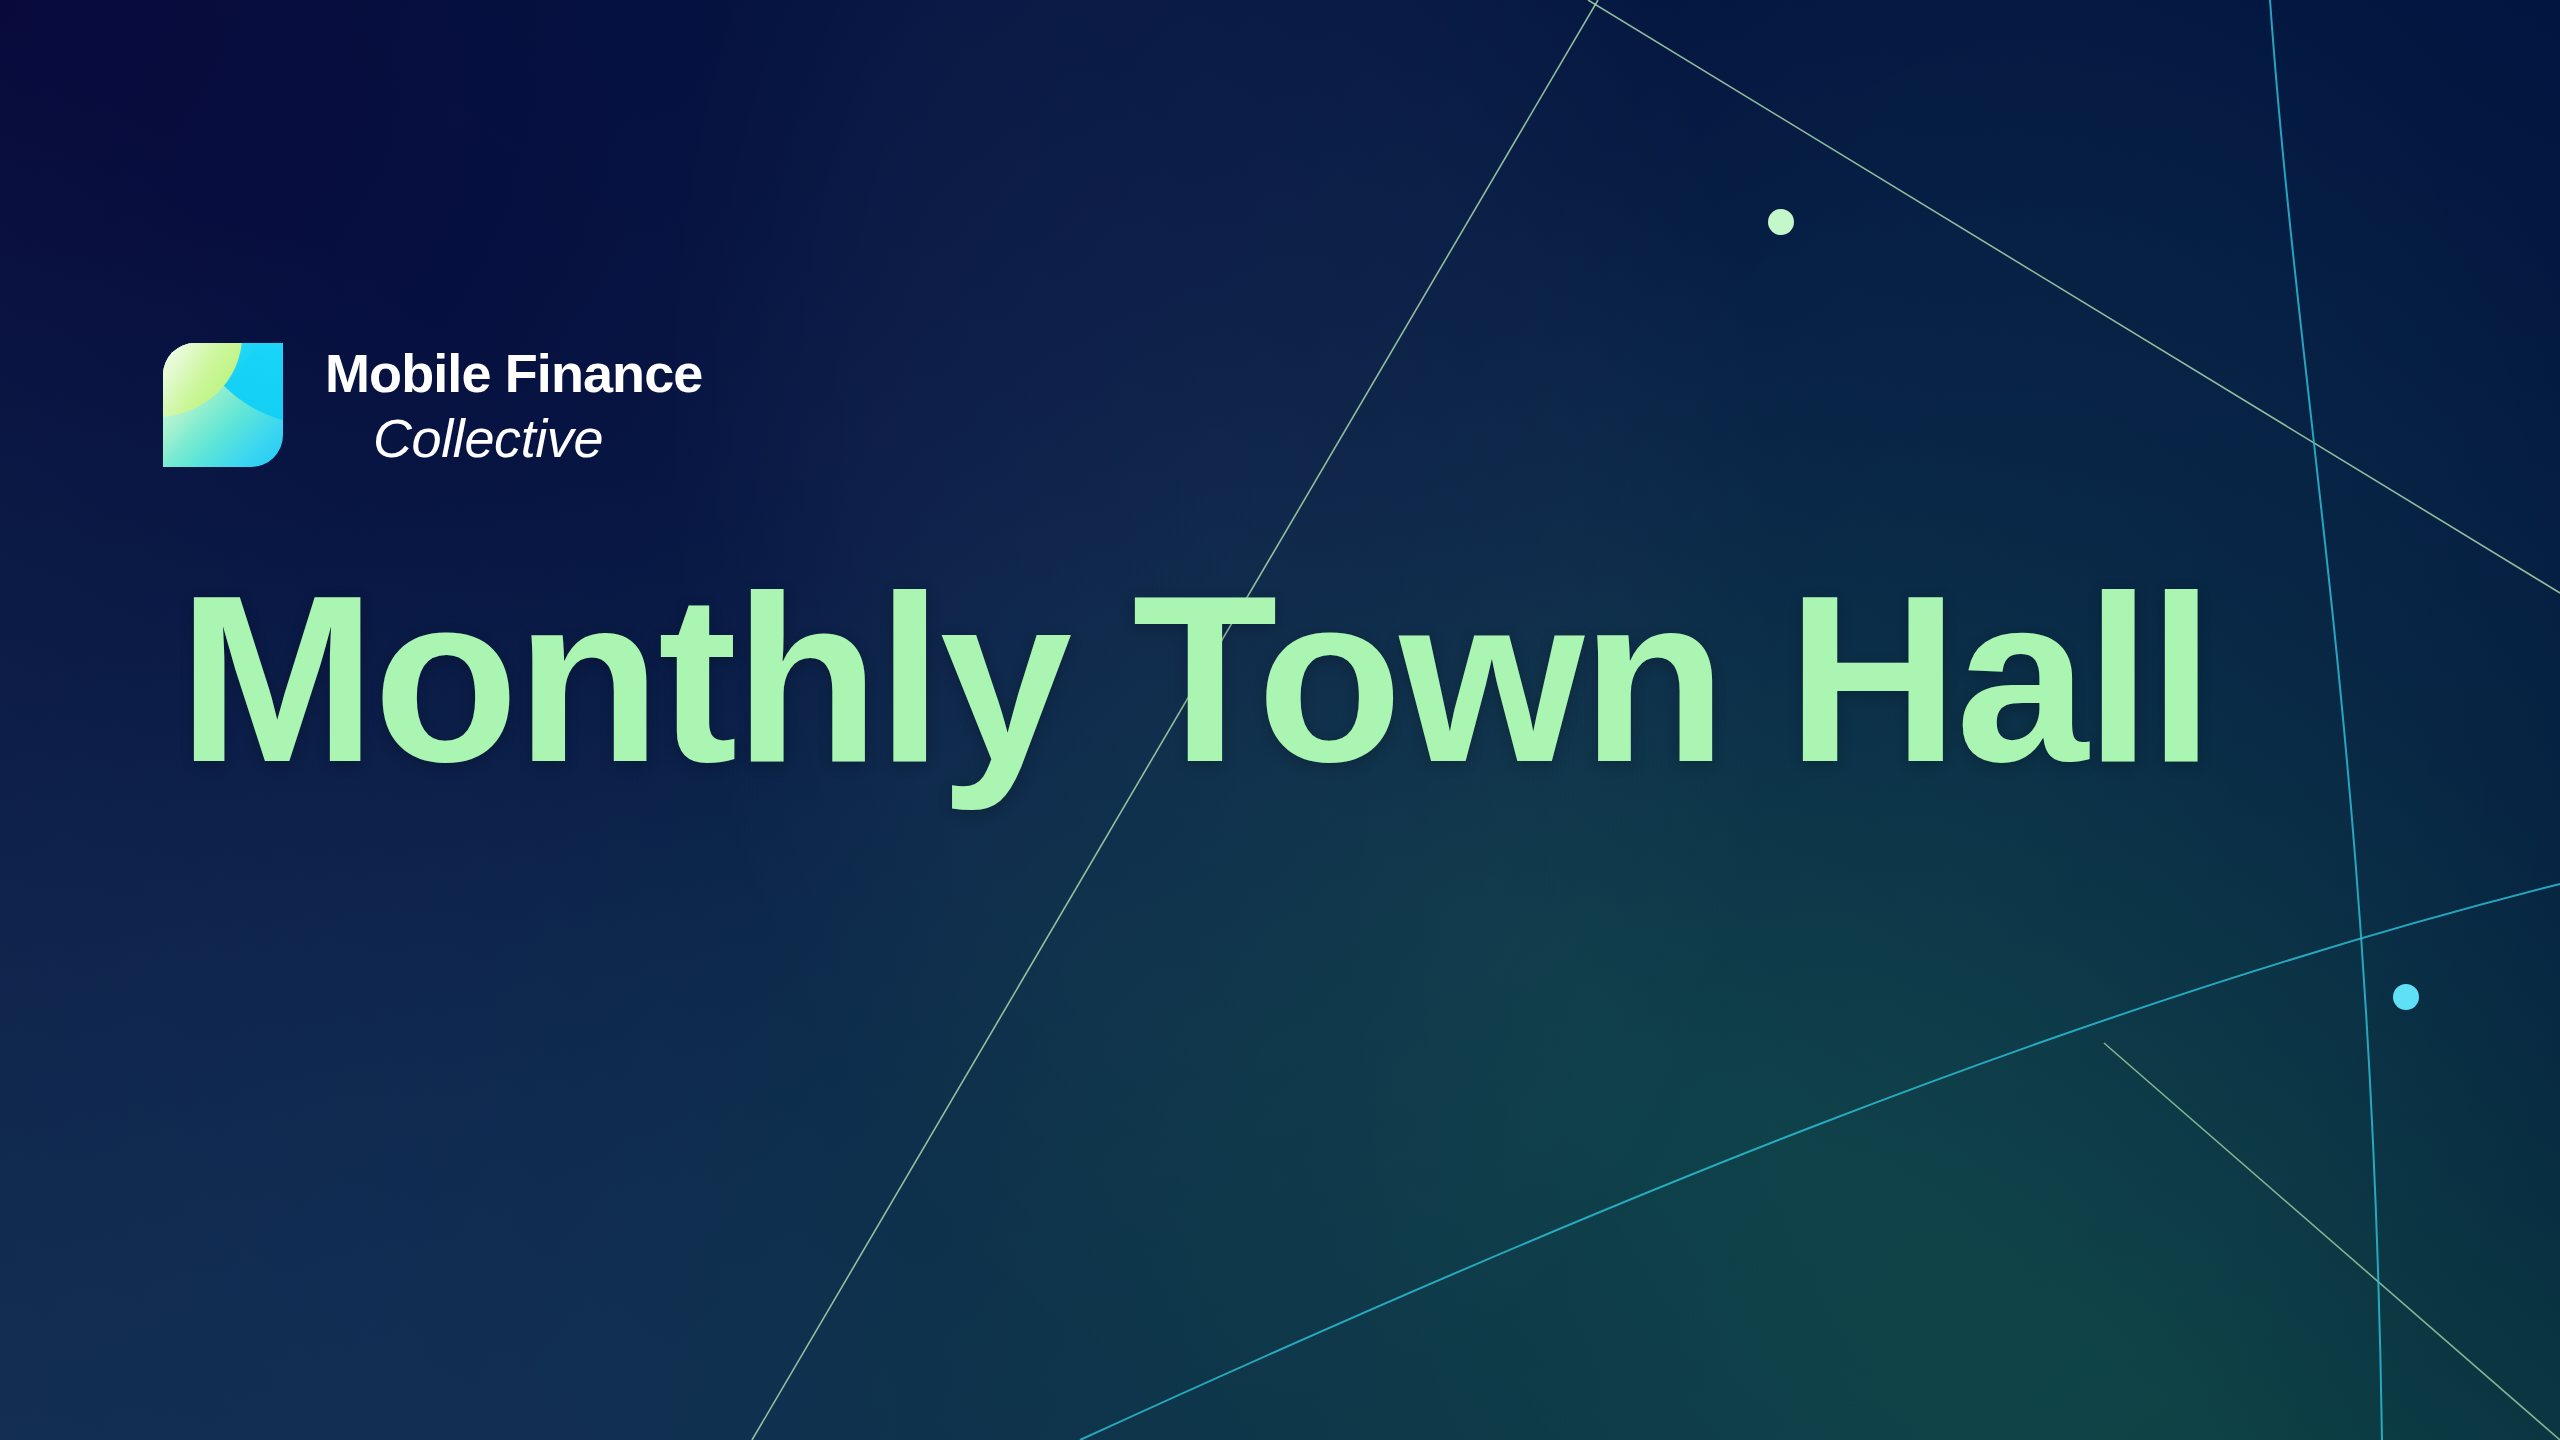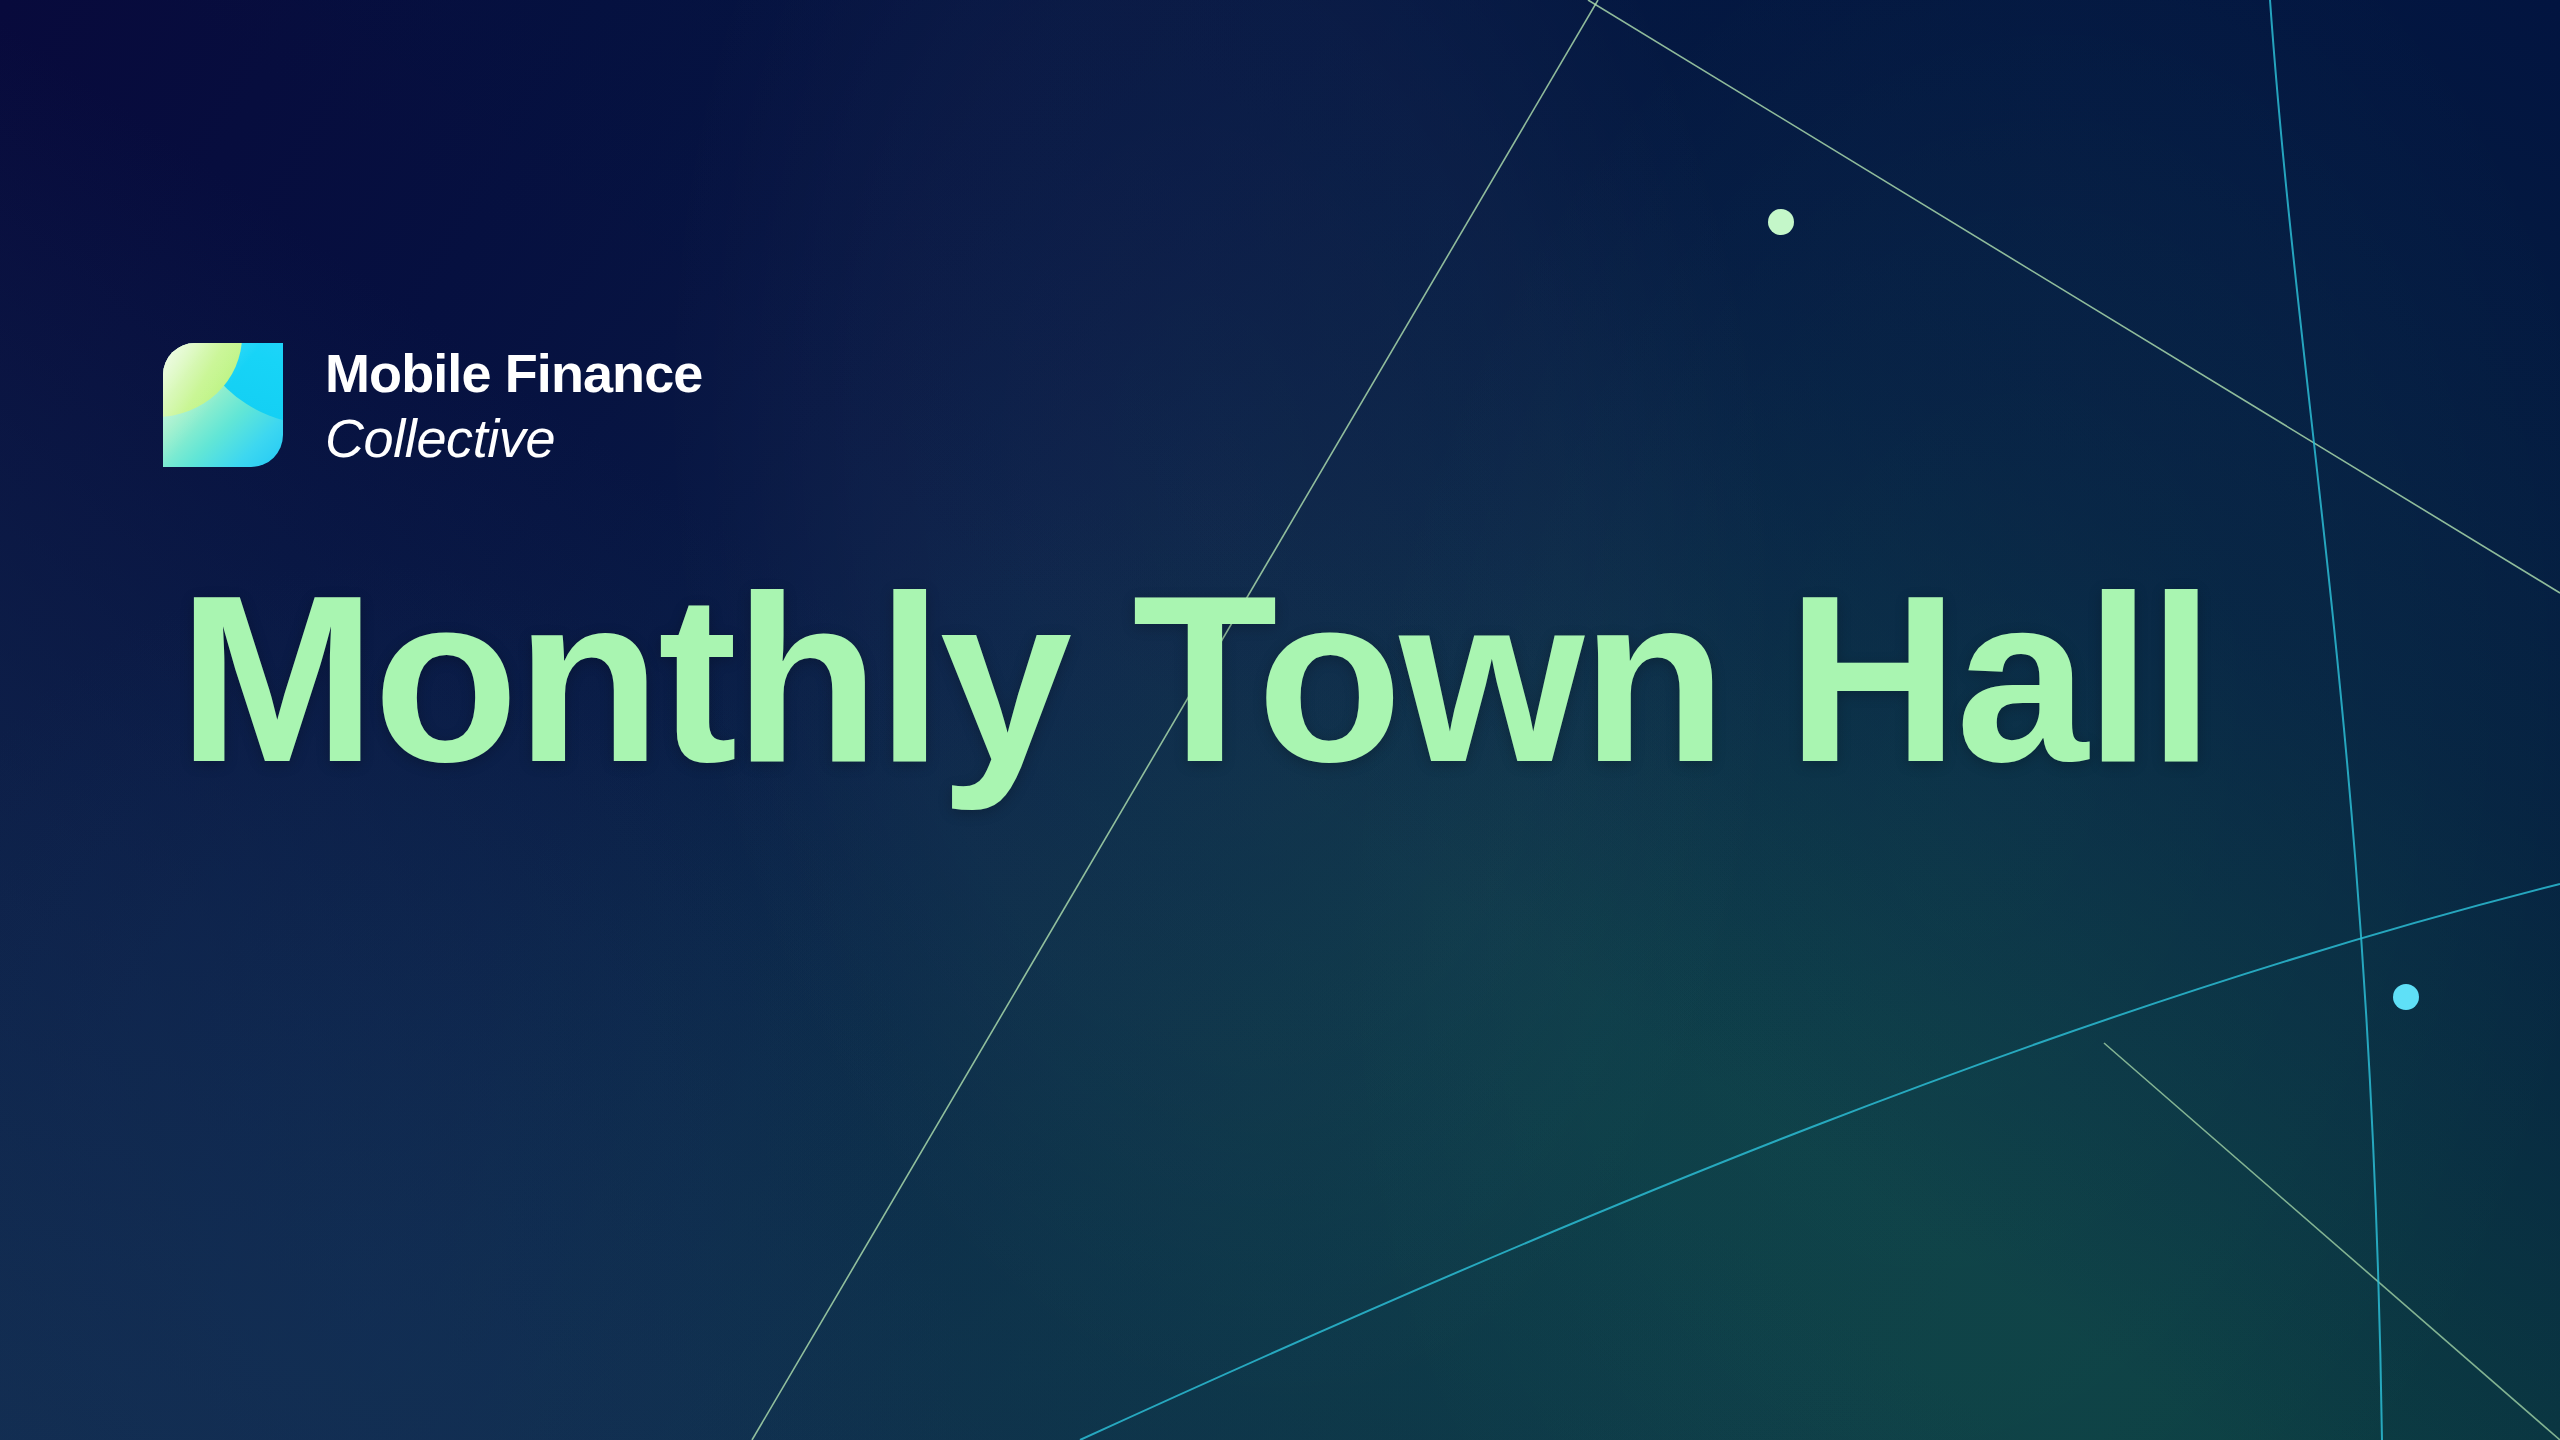--- a/index.html
+++ b/index.html
@@ -167,20 +167,21 @@
     font-size: 54px;
     font-weight: 700;
     letter-spacing: -0.9px;
   }
   .logo-line2 {
     font-size: 54px;
     font-weight: 400;
     font-style: italic;
     letter-spacing: -0.4px;
     margin-top: 11px;
+    margin-left: 48px;
   }
 
   
   .headline {
     position: absolute;
     left: 178px;
     top: 560px;
     width: 2290px;
     color: #a9f5b1;
     font-size: 238px;

